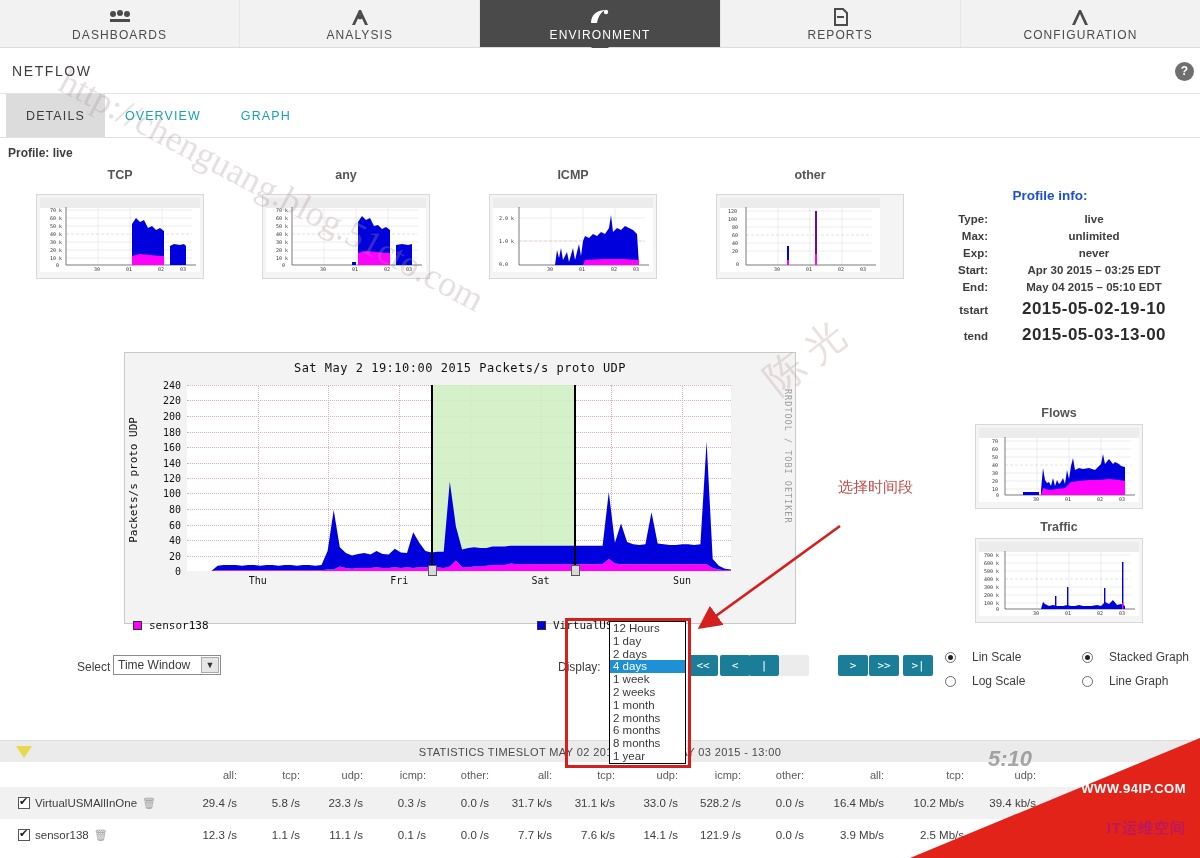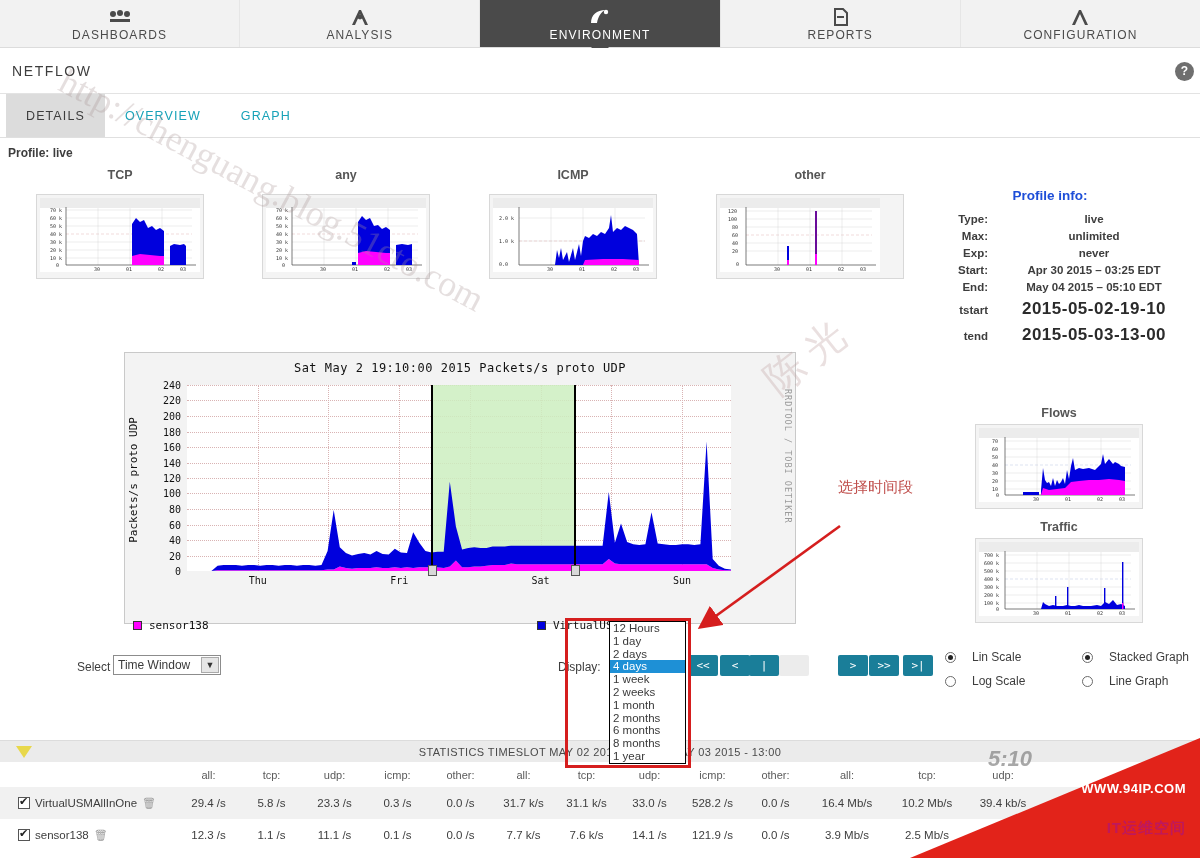--- a/index.html
+++ b/index.html
@@ -161,21 +161,21 @@
   
   #tbl { position:absolute; left:0; top:762px; width:1200px; }
   .grouphdr { display:flex; background:#e2e2e2; height:22px; align-items:center;
               font-size:11px; letter-spacing:1px; color:#6b6b6b;}
   .subhdr { display:flex; height:25px; align-items:center; font-size:11px;
             color:#5a5a5a; background:#fff;}
   .trow { display:flex; height:32px; align-items:center; font-size:11.5px;
           color:#3d3d3d; }
   .trow.alt { background:#f1f1f1; }
   .cch { width:180px; padding-left:18px; display:flex; align-items:center; gap:5px;}
-  .cnum { width:63px; text-align:center; padding-right:6px; }
+  .cnum { width:63px; text-align:right; padding-right:6px; }
   .cb { width:12px;height:12px;border:1px solid #555;background:#fff;
         display:inline-block; position:relative; cursor:pointer; flex:none;}
   .cb.on:after{ content:"✔"; position:absolute; left:0px; top:-3px; font-size:11px;
                 color:#222; }
   .trash { color:#9a9a9a; font-size:11px; cursor:pointer;}
   .sortarrow { width:0;height:0;border-left:7px solid transparent;
                border-right:7px solid transparent;border-top:10px solid #5a5a5a;
                cursor:pointer;}
 
   

